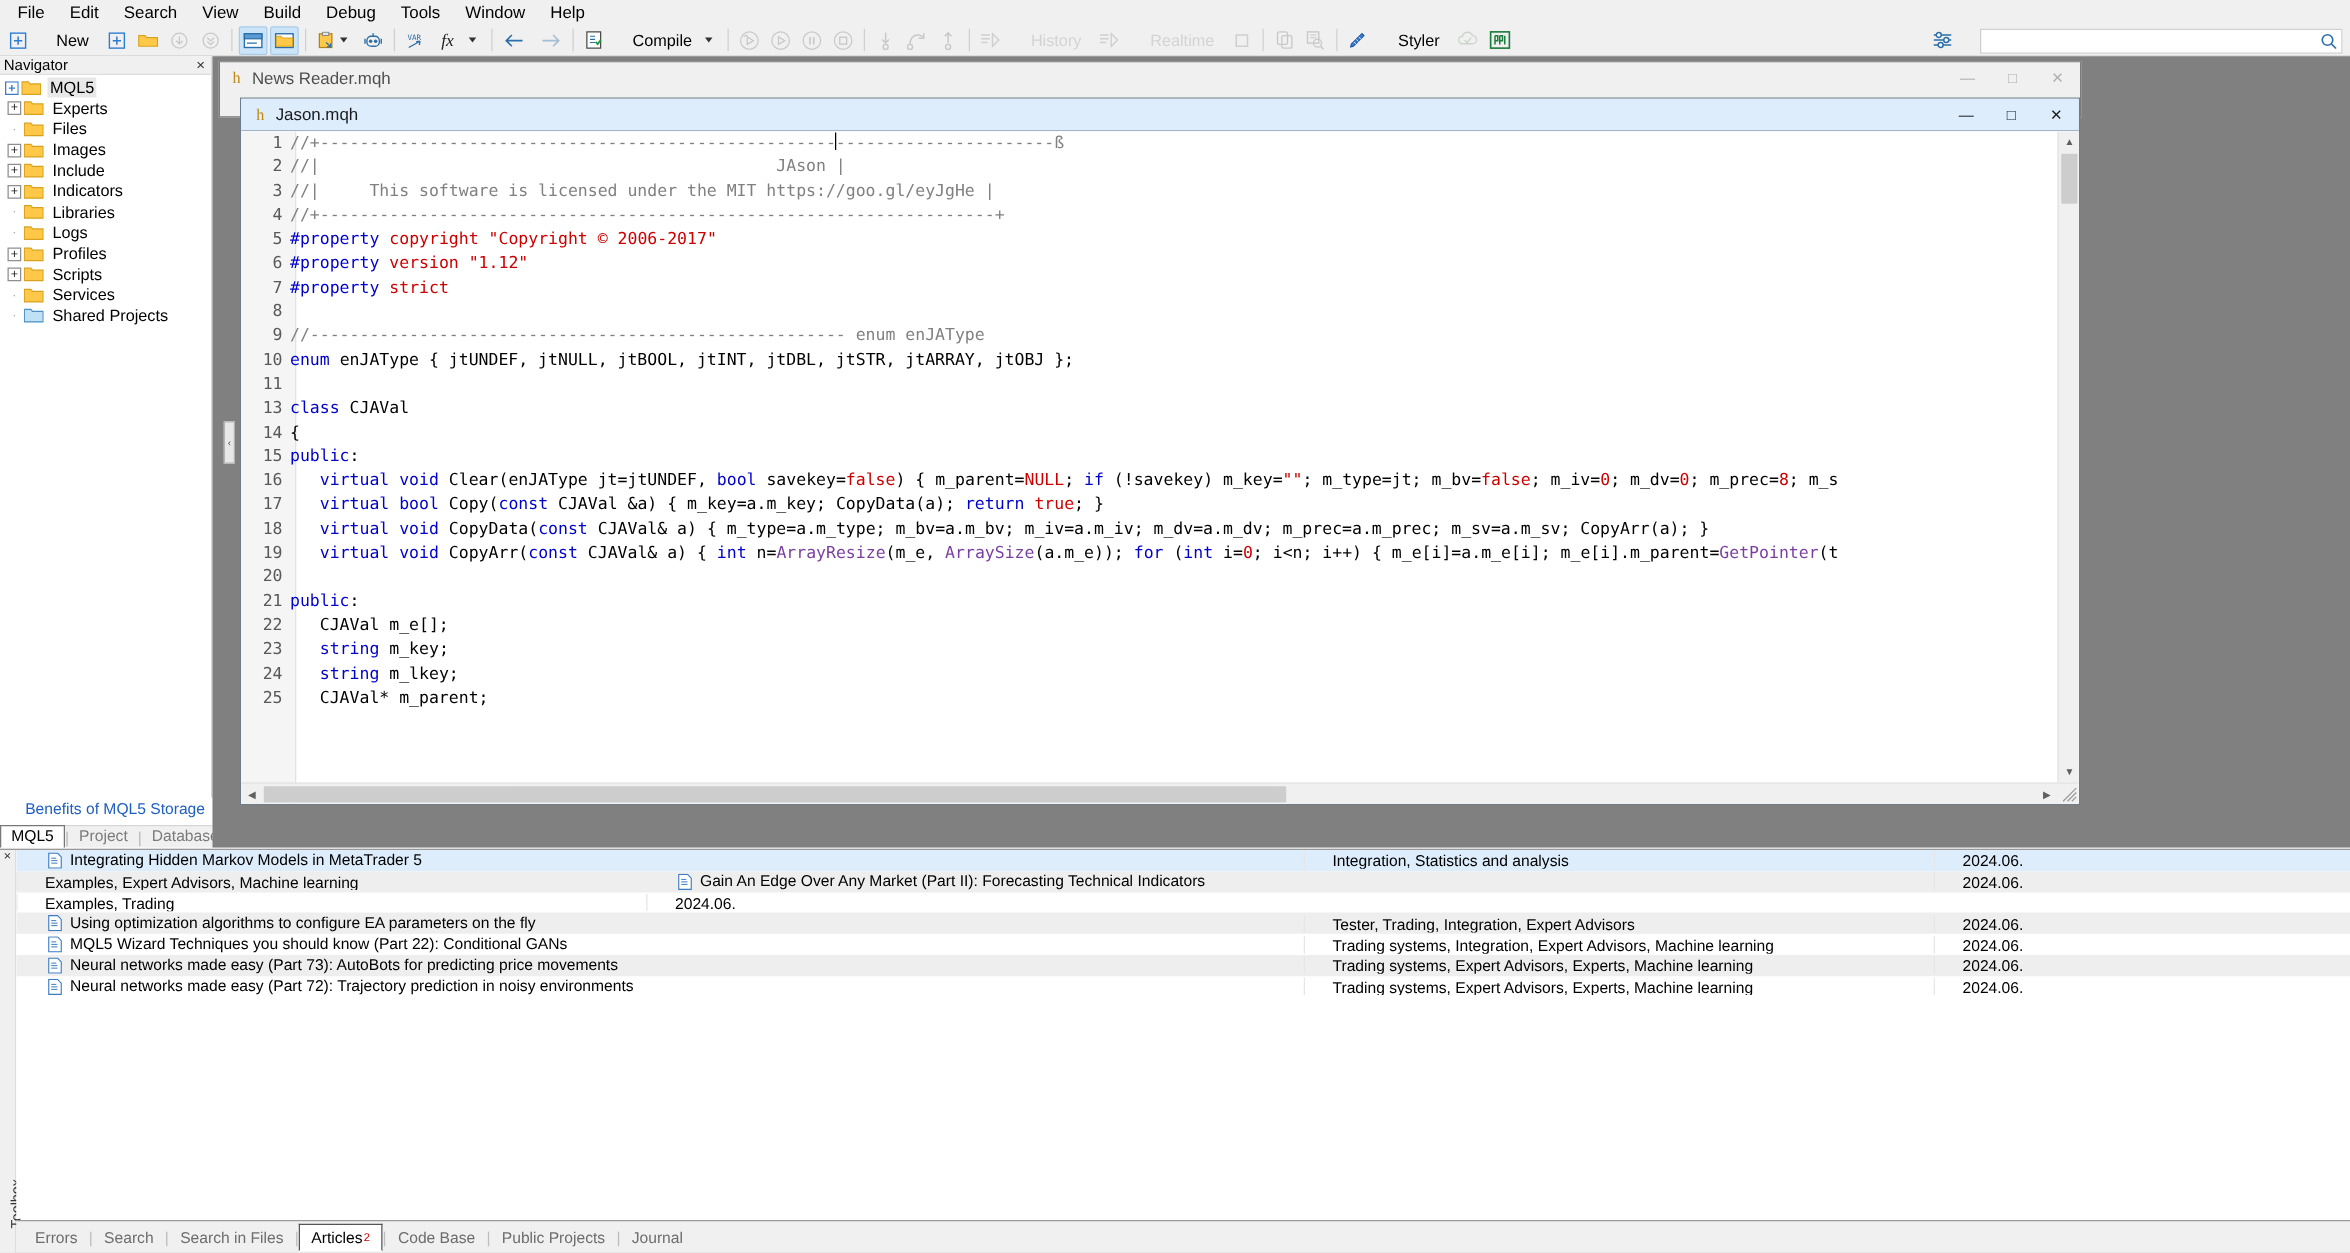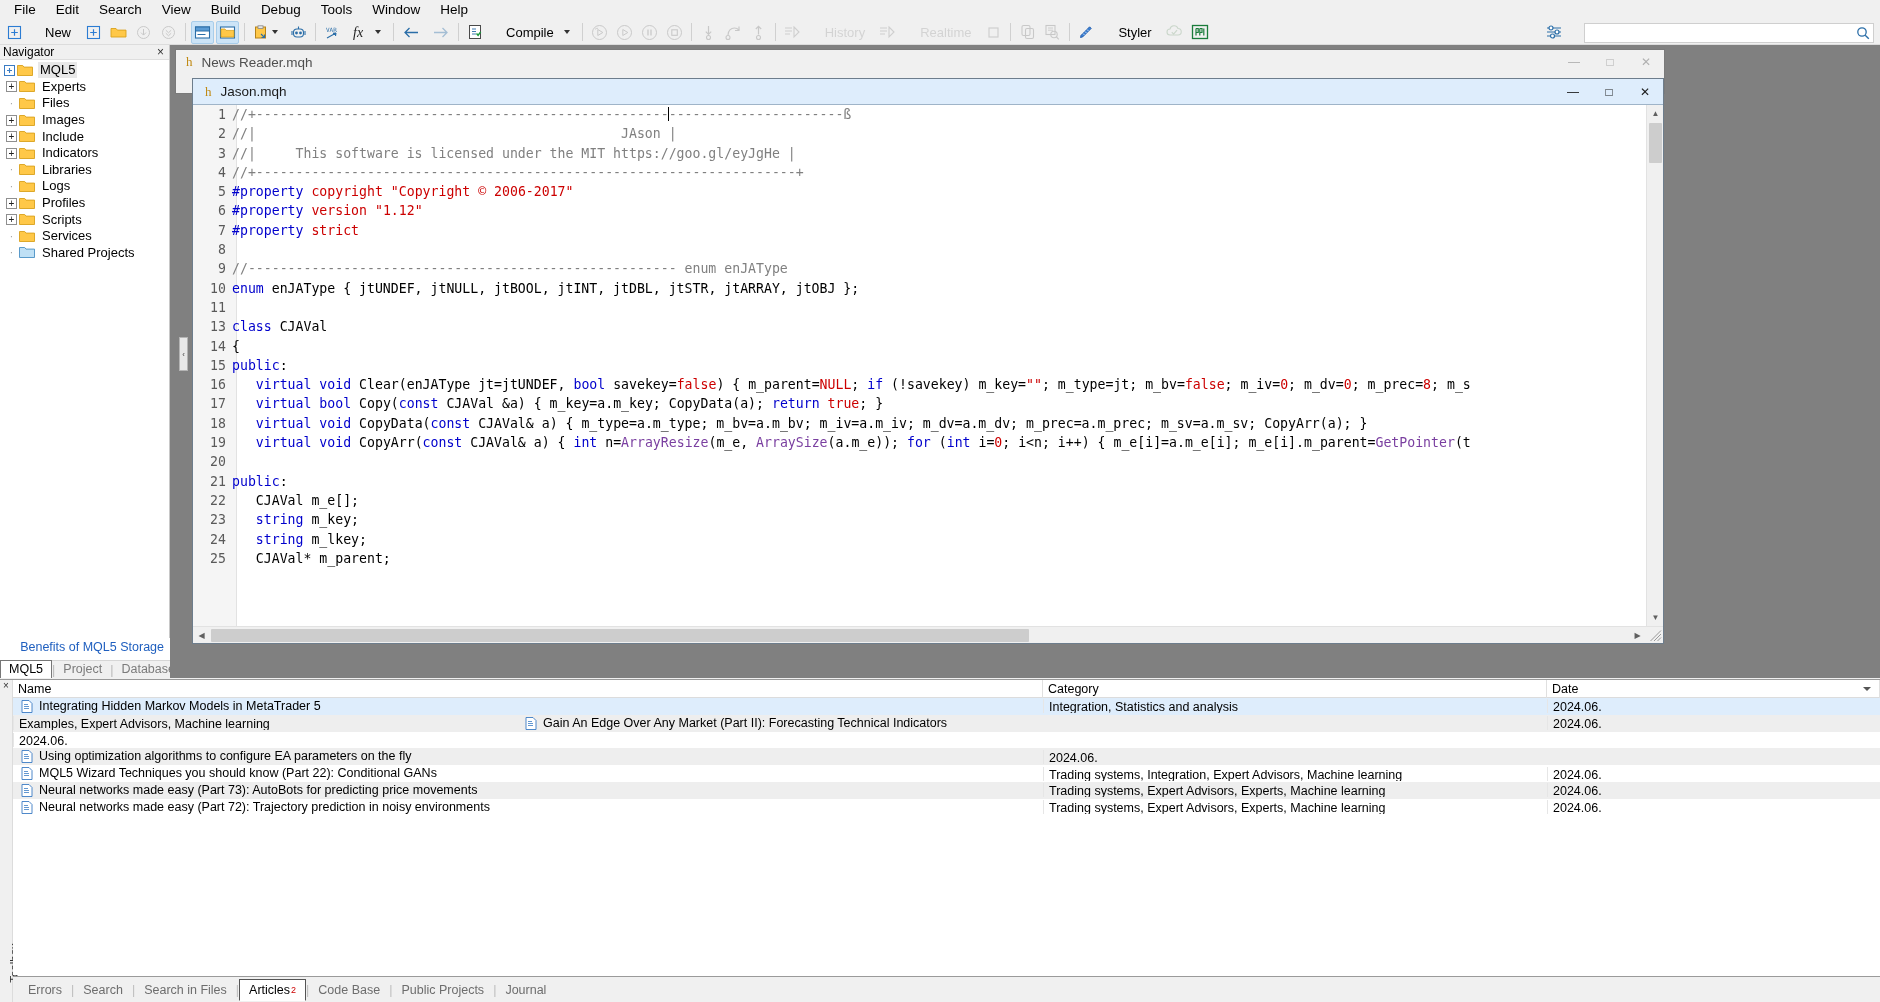--- a/index.html
+++ b/index.html
@@ -203,21 +203,21 @@
   .th.c-name { width: 1030px; }
   .th.c-cat  { width: 504px; }
   .th.c-date { width: 333px; position: relative; }
   .sort-caret {
     position: absolute; right: 8px; top: 7px; width: 0; height: 0;
     border-left: 4px solid transparent; border-right: 4px solid transparent; border-top: 4px solid #555;
   }
   .tr { display: flex; height: 16.8px; align-items: center; font-size: 12.5px; }
   .tr.sel { background: #deedfc; }
   .tr.alt { background: #eeeeee; }
-  .td { height: 14px; line-height: 16.8px; padding-left: 5px; overflow: hidden; white-space: nowrap; }
+  .td { height: 14px; line-height: 16.8px; padding-left: 22px; overflow: hidden; white-space: nowrap; }
   .td.c-name { width: 1030px; display: flex; align-items: center; }
   .td.c-cat  { width: 504px; border-left: 1px solid #e6e6e6; }
   .td.c-date { width: 333px; border-left: 1px solid #e6e6e6; }
   .doc-ico { width: 12px; height: 13px; margin: 0 6px 0 3px; flex: none; }
 
   .toolbox-tabs {
     position: absolute; left: 13px; bottom: 0; right: 0; height: 26px;
     display: flex; align-items: center; background: #f0f0f0; border-top: 1px solid #9a9a9a;
     font-size: 12.5px; padding-left: 6px;
   }
@@ -649,28 +649,20 @@
     </div>
   </div>
 
   <div class="toolbox">
     <div class="toolbox-rail">
       <div class="rail-x">×</div>
       <div class="rail-text">Toolbox</div>
     </div>
 
     <div class="tbl">
-      <div class="tbl-head">
-        <div class="th c-name">Name</div>
-        <div class="th c-cat">Category</div>
-        <div class="th c-date">
-          <span>Date</span>
-          <span class="sort-caret"></span>
-        </div>
-      </div>
       <div id="articles-rows">
           <div class="tr sel">
             <div class="td c-name">
               <span class="doc-ico"><svg width="12" height="13" viewBox="0 0 12 13">
                   <path d="M1 0.5h7l3 3v9H1z" fill="#fff" stroke="#3b7cc4" stroke-width="0.9"></path>
                   <path d="M3 4.5h4M3 6.5h5M3 8.5h5" stroke="#3b7cc4" stroke-width="0.8"></path>
                 </svg></span>
               <span>Integrating Hidden Markov Models in MetaTrader 5</span>
             </div>
             <div class="td c-cat">Integration, Statistics and analysis</div>
@@ -681,30 +673,32 @@
             <div class="td c-name">
               <span class="doc-ico"><svg width="12" height="13" viewBox="0 0 12 13">
                   <path d="M1 0.5h7l3 3v9H1z" fill="#fff" stroke="#3b7cc4" stroke-width="0.9"></path>
                   <path d="M3 4.5h4M3 6.5h5M3 8.5h5" stroke="#3b7cc4" stroke-width="0.8"></path>
                 </svg></span>
               <span>Gain An Edge Over Any Market (Part II): Forecasting Technical Indicators</span>
             </div>
             <div class="td c-date">2024.06.</div>
           </div>
           <div class="tr">
+            <div class="td c-cat">Examples, Trading</div>
             <div class="td c-date">2024.06.</div>
           </div>
           <div class="tr alt">
             <div class="td c-name">
               <span class="doc-ico"><svg width="12" height="13" viewBox="0 0 12 13">
                   <path d="M1 0.5h7l3 3v9H1z" fill="#fff" stroke="#3b7cc4" stroke-width="0.9"></path>
                   <path d="M3 4.5h4M3 6.5h5M3 8.5h5" stroke="#3b7cc4" stroke-width="0.8"></path>
                 </svg></span>
               <span>Using optimization algorithms to configure EA parameters on the fly</span>
             </div>
+            <div class="td c-cat">Tester, Trading, Integration, Expert Advisors</div>
             <div class="td c-date">2024.06.</div>
           </div>
           <div class="tr">
             <div class="td c-name">
               <span class="doc-ico"><svg width="12" height="13" viewBox="0 0 12 13">
                   <path d="M1 0.5h7l3 3v9H1z" fill="#fff" stroke="#3b7cc4" stroke-width="0.9"></path>
                   <path d="M3 4.5h4M3 6.5h5M3 8.5h5" stroke="#3b7cc4" stroke-width="0.8"></path>
                 </svg></span>
               <span>MQL5 Wizard Techniques you should know (Part 22): Conditional GANs</span>
             </div>

